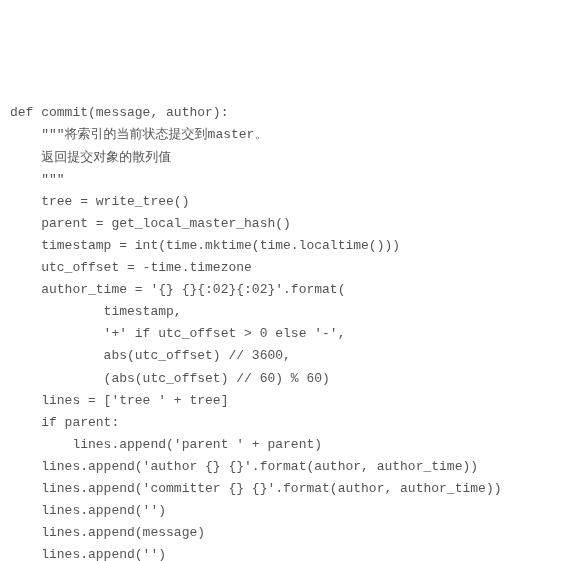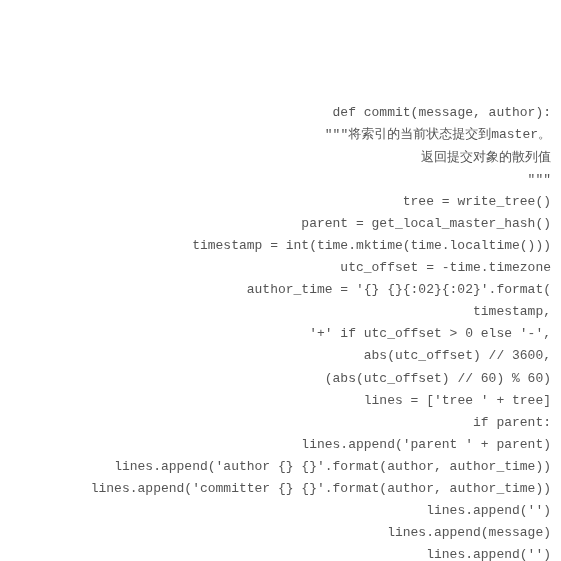--- a/index.html
+++ b/index.html
@@ -14,21 +14,20 @@
       line-height: 1.7;
       color: #555;
       padding: 14px 10px;
       white-space: pre;
       width: 561px;
       height: 561px;
       overflow: hidden;
     }
     .code-line {
       display: block;
-      text-align: right;
     }
   </style>
 </head>
 <body>
 
 
 
 <div><span class="code-line">def commit(message, author):</span><span class="code-line">    """将索引的当前状态提交到master。</span><span class="code-line">    返回提交对象的散列值</span><span class="code-line">    """</span><span class="code-line">    tree = write_tree()</span><span class="code-line">    parent = get_local_master_hash()</span><span class="code-line">    timestamp = int(time.mktime(time.localtime()))</span><span class="code-line">    utc_offset = -time.timezone</span><span class="code-line">    author_time = '{} {}{:02}{:02}'.format(</span><span class="code-line">            timestamp,</span><span class="code-line">            '+' if utc_offset &gt; 0 else '-',</span><span class="code-line">            abs(utc_offset) // 3600,</span><span class="code-line">            (abs(utc_offset) // 60) % 60)</span><span class="code-line">    lines = ['tree ' + tree]</span><span class="code-line">    if parent:</span><span class="code-line">        lines.append('parent ' + parent)</span><span class="code-line">    lines.append('author {} {}'.format(author, author_time))</span><span class="code-line">    lines.append('committer {} {}'.format(author, author_time))</span><span class="code-line">    lines.append('')</span><span class="code-line">    lines.append(message)</span><span class="code-line">    lines.append('')</span></div>
 
 

